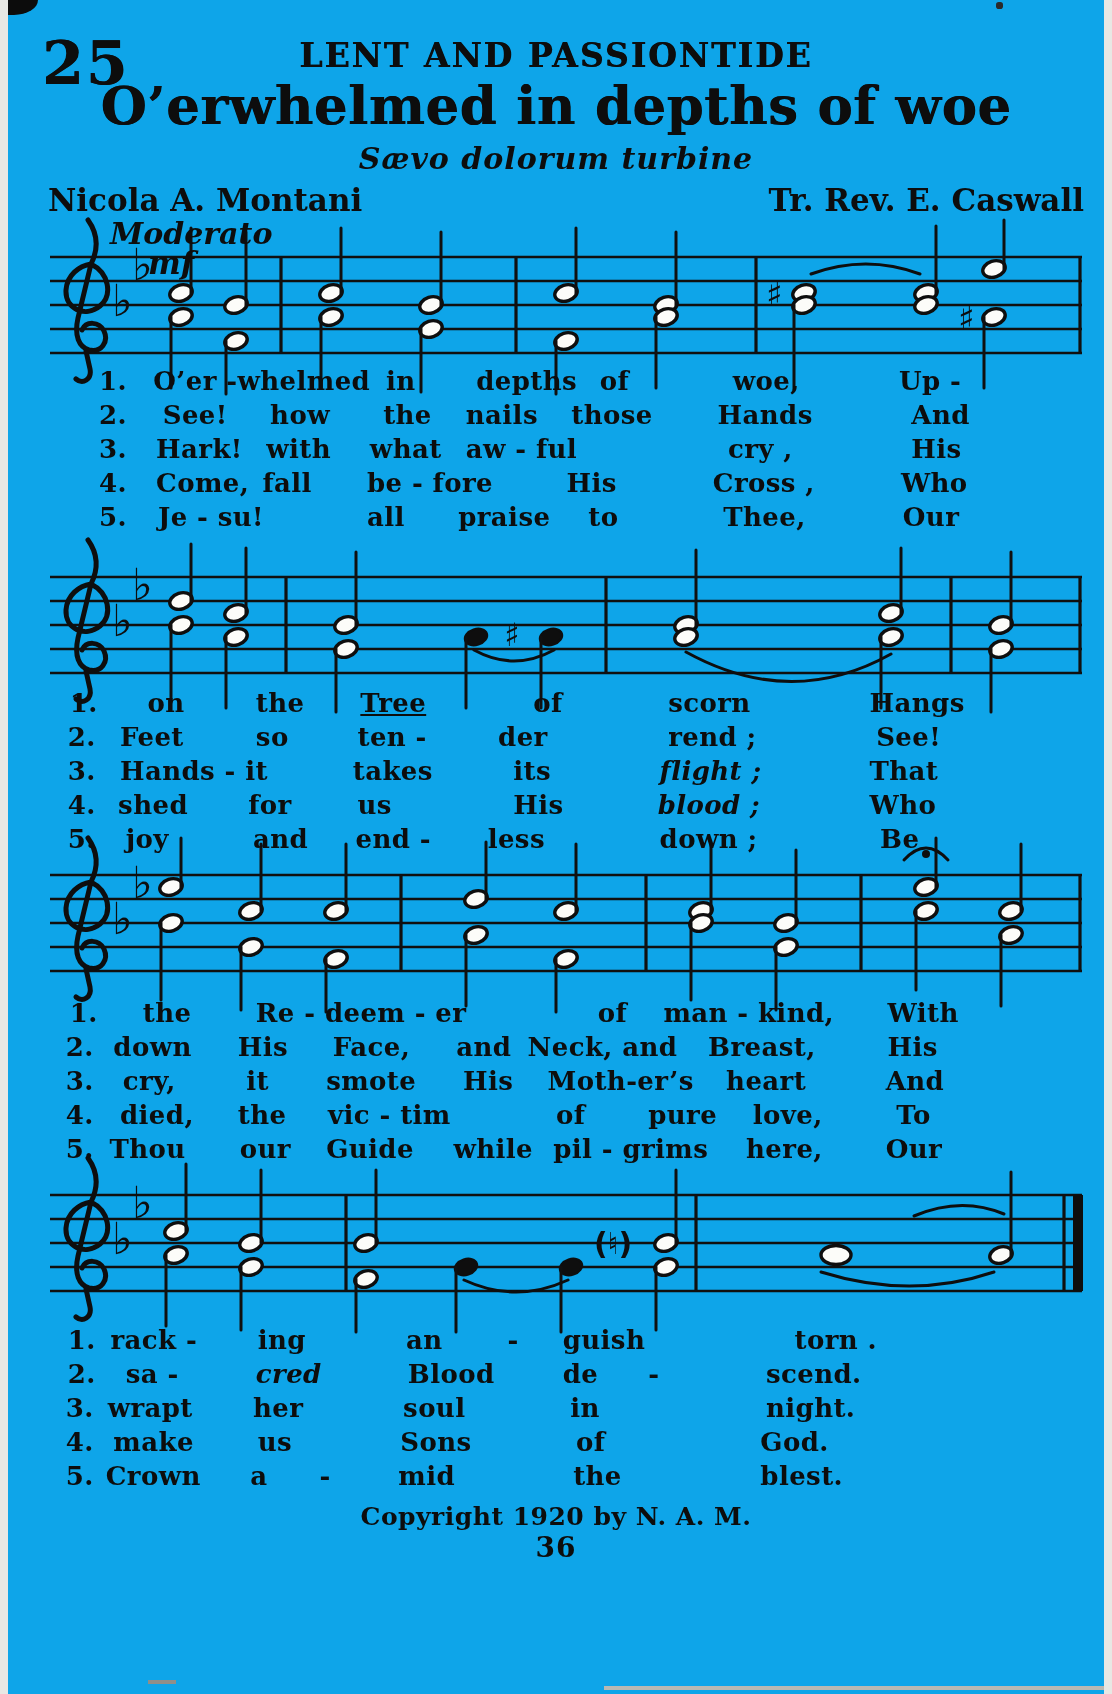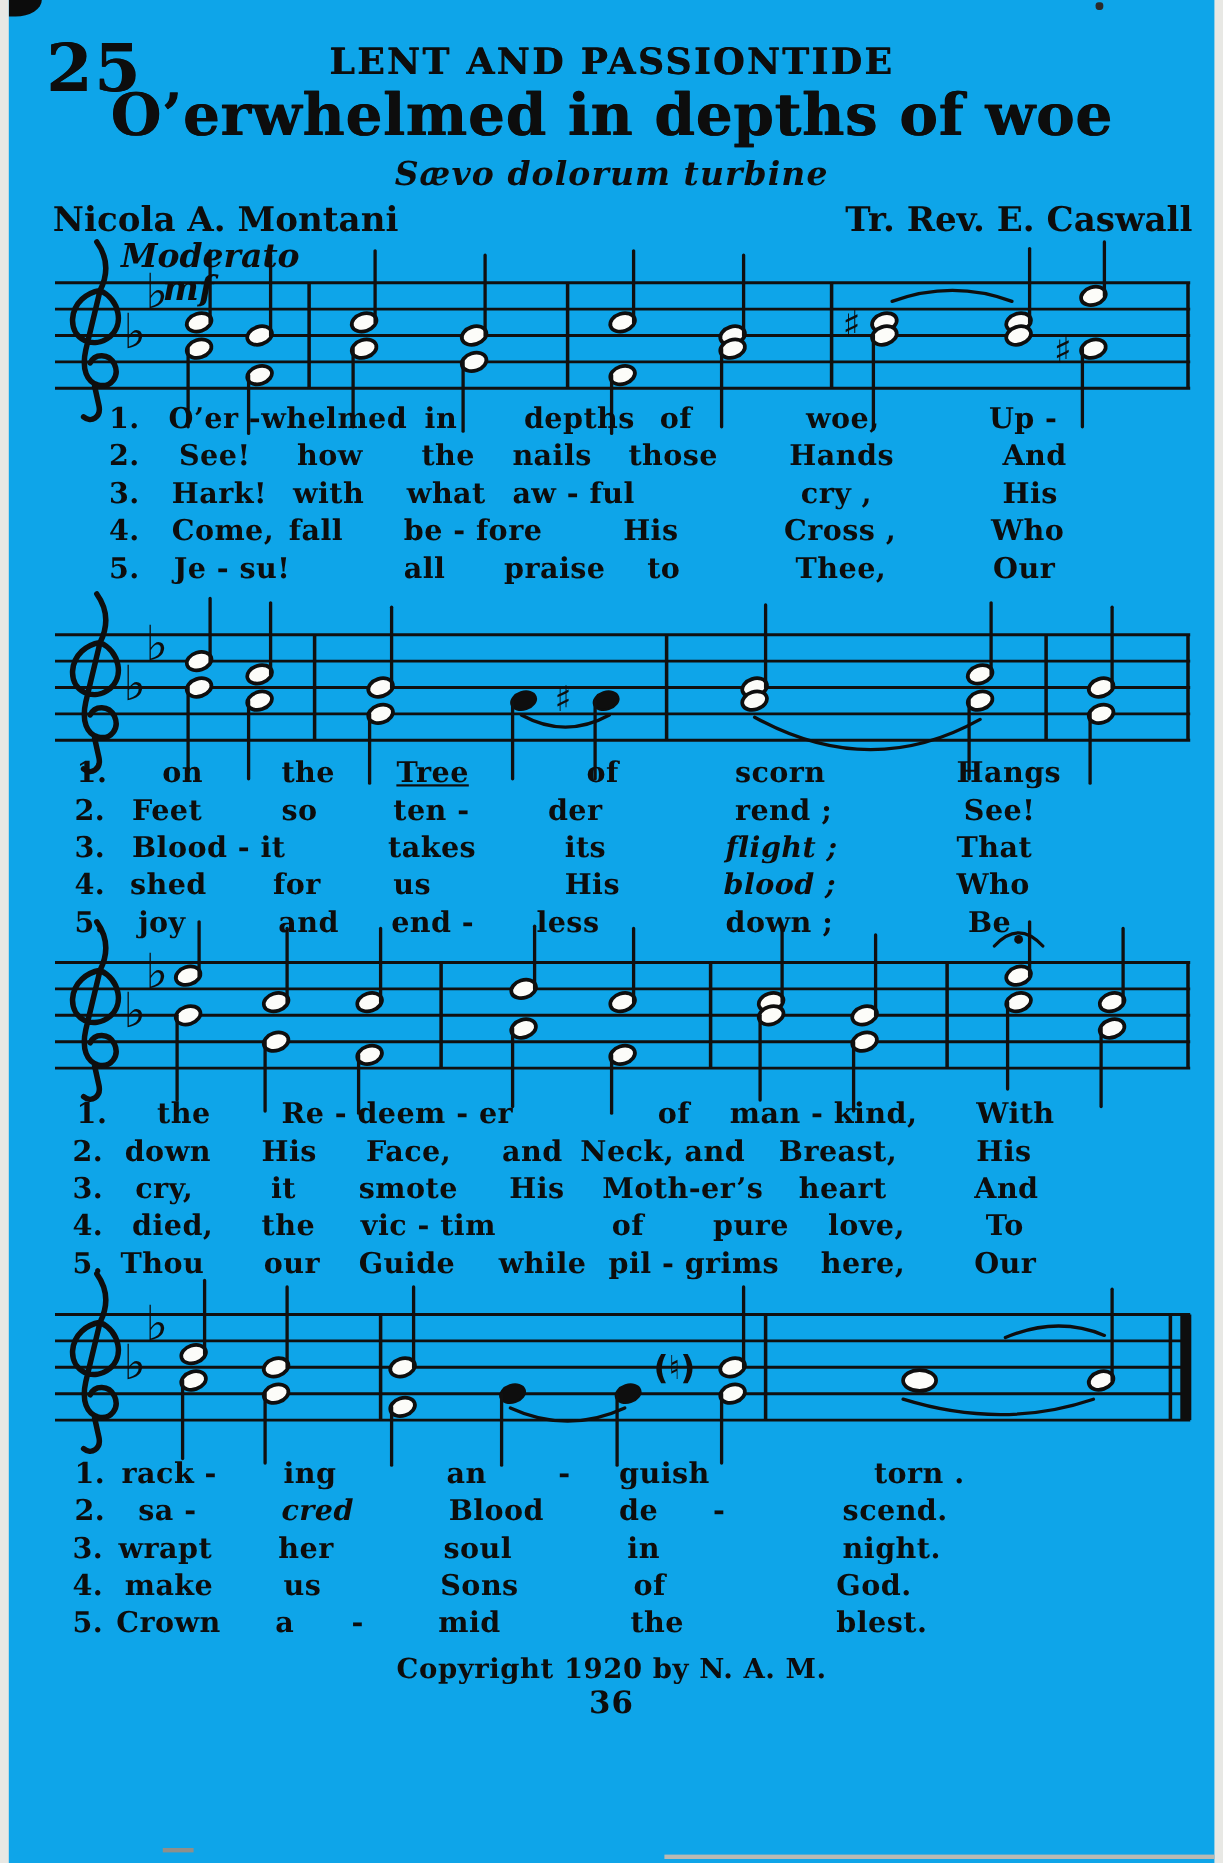--- a/index.html
+++ b/index.html
@@ -296,21 +296,21 @@
         <span class="syl" style="left: 6%;">Feet</span>
         <span class="syl" style="left: 20.3%;">so</span>
         <span class="syl" style="left: 31%;">ten -</span>
         <span class="syl" style="left: 45.8%;">der</span>
         <span class="syl" style="left: 63.7%;">rend ;</span>
         <span class="syl" style="left: 85.6%;">See!</span>
       </div>
       <div class="verse-line">
 
       <span class="syl" style="left: 0.5%;">3.</span>
-        <span class="syl" style="left: 6%;">Blood - it</span>
+        <span class="syl" style="left: 6%;">Hands - it</span>
         <span class="syl" style="left: 30.5%;">takes</span>
         <span class="syl" style="left: 47.4%;">its</span>
         <span class="syl" style="left: 62.8%; font-style: italic;">flight ;</span>
         <span class="syl" style="left: 84.9%;">That</span>
       </div>
       <div class="verse-line">
 
       <span class="syl" style="left: 0.5%;">4.</span>
         <span class="syl" style="left: 5.8%;">shed</span>
         <span class="syl" style="left: 19.5%;">for</span>

